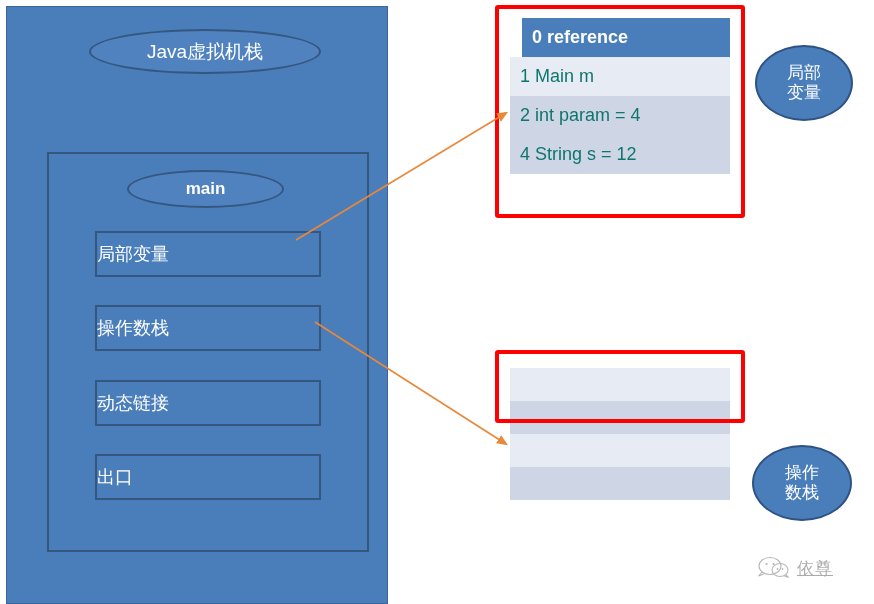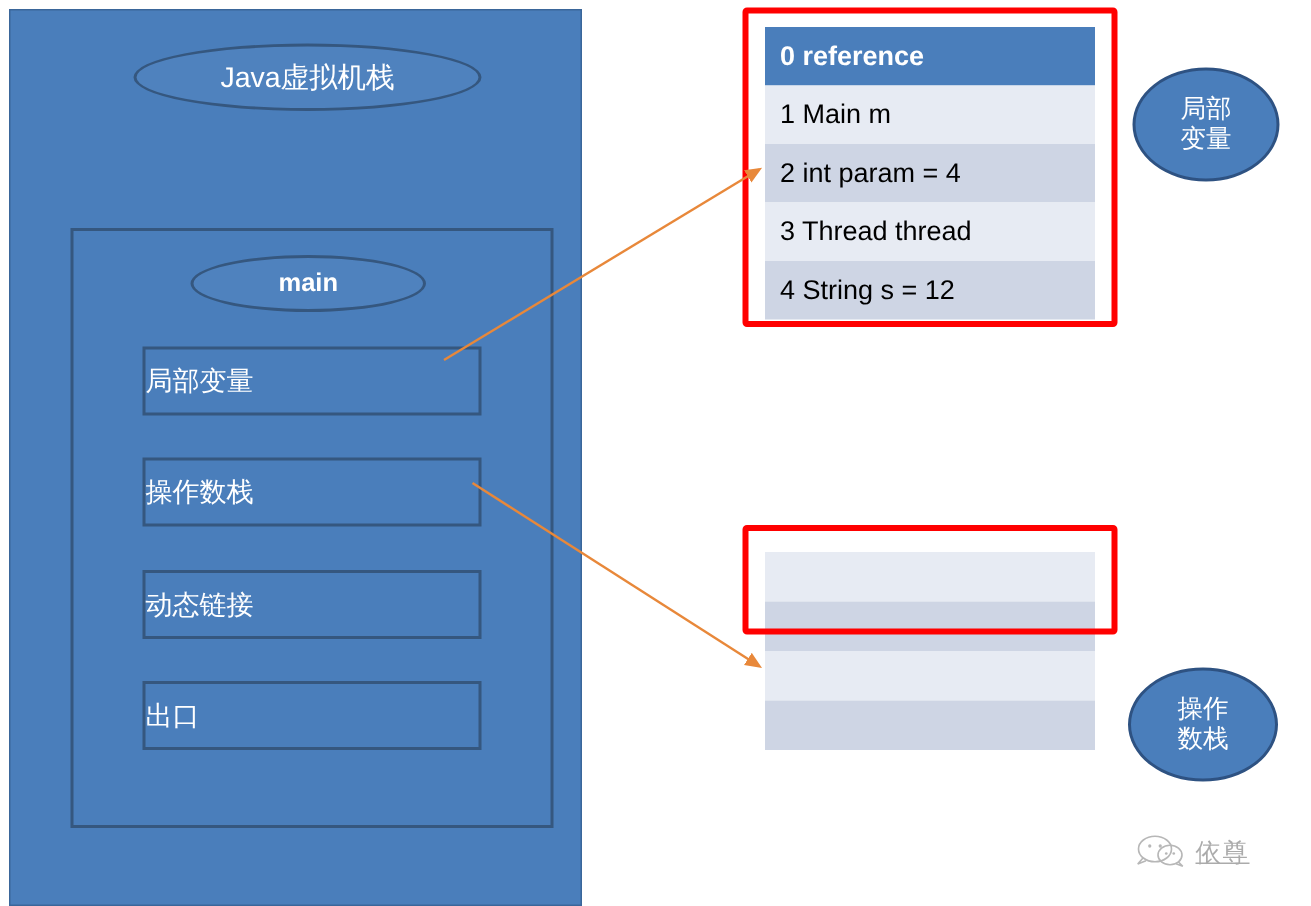--- a/index.html
+++ b/index.html
@@ -117,26 +117,27 @@
   #table-locals { left: 510px; top: 18px; }
   #table-printstream { left: 510px; top: 368px; }
 
   .table-row {
     height: 39px;
     display: flex;
     align-items: center;
     padding-left: 10px;
     box-sizing: border-box;
     font-size: 18px;
-    color: #000000;
+    color: #0f766e;
   }
   .table-row.header {
     background: #4A7EBB;
     color: #FFFFFF;
     font-weight: bold;
+    margin-left: 12px;
   }
   .table-row.odd  { background: #E7EBF3; }
   .table-row.even { background: #CED5E4; }
   .table-row.empty { height: 33px; }
 
   .spellcheck {
     text-decoration: underline;
     text-decoration-color: #FFFFFF;
     position: relative;
     display: inline-block;
@@ -246,23 +247,20 @@
 
 <div class="data-table" id="table-locals">
   <div class="table-row header">
     <span>0 reference</span>
   </div>
   <div class="table-row odd">
     <span>1 Main m</span>
   </div>
   <div class="table-row even">
     <span>2 int param = 4</span>
-  </div>
-  <div class="table-row odd">
-    <span>3 Thread thread</span>
   </div>
   <div class="table-row even">
     <span>4 String s = 12</span>
   </div>
 </div>
 
 <div class="red-outline" id="red-outline-locals"></div>
 
 <div class="data-table" id="table-printstream">
   <div class="table-row empty odd">

